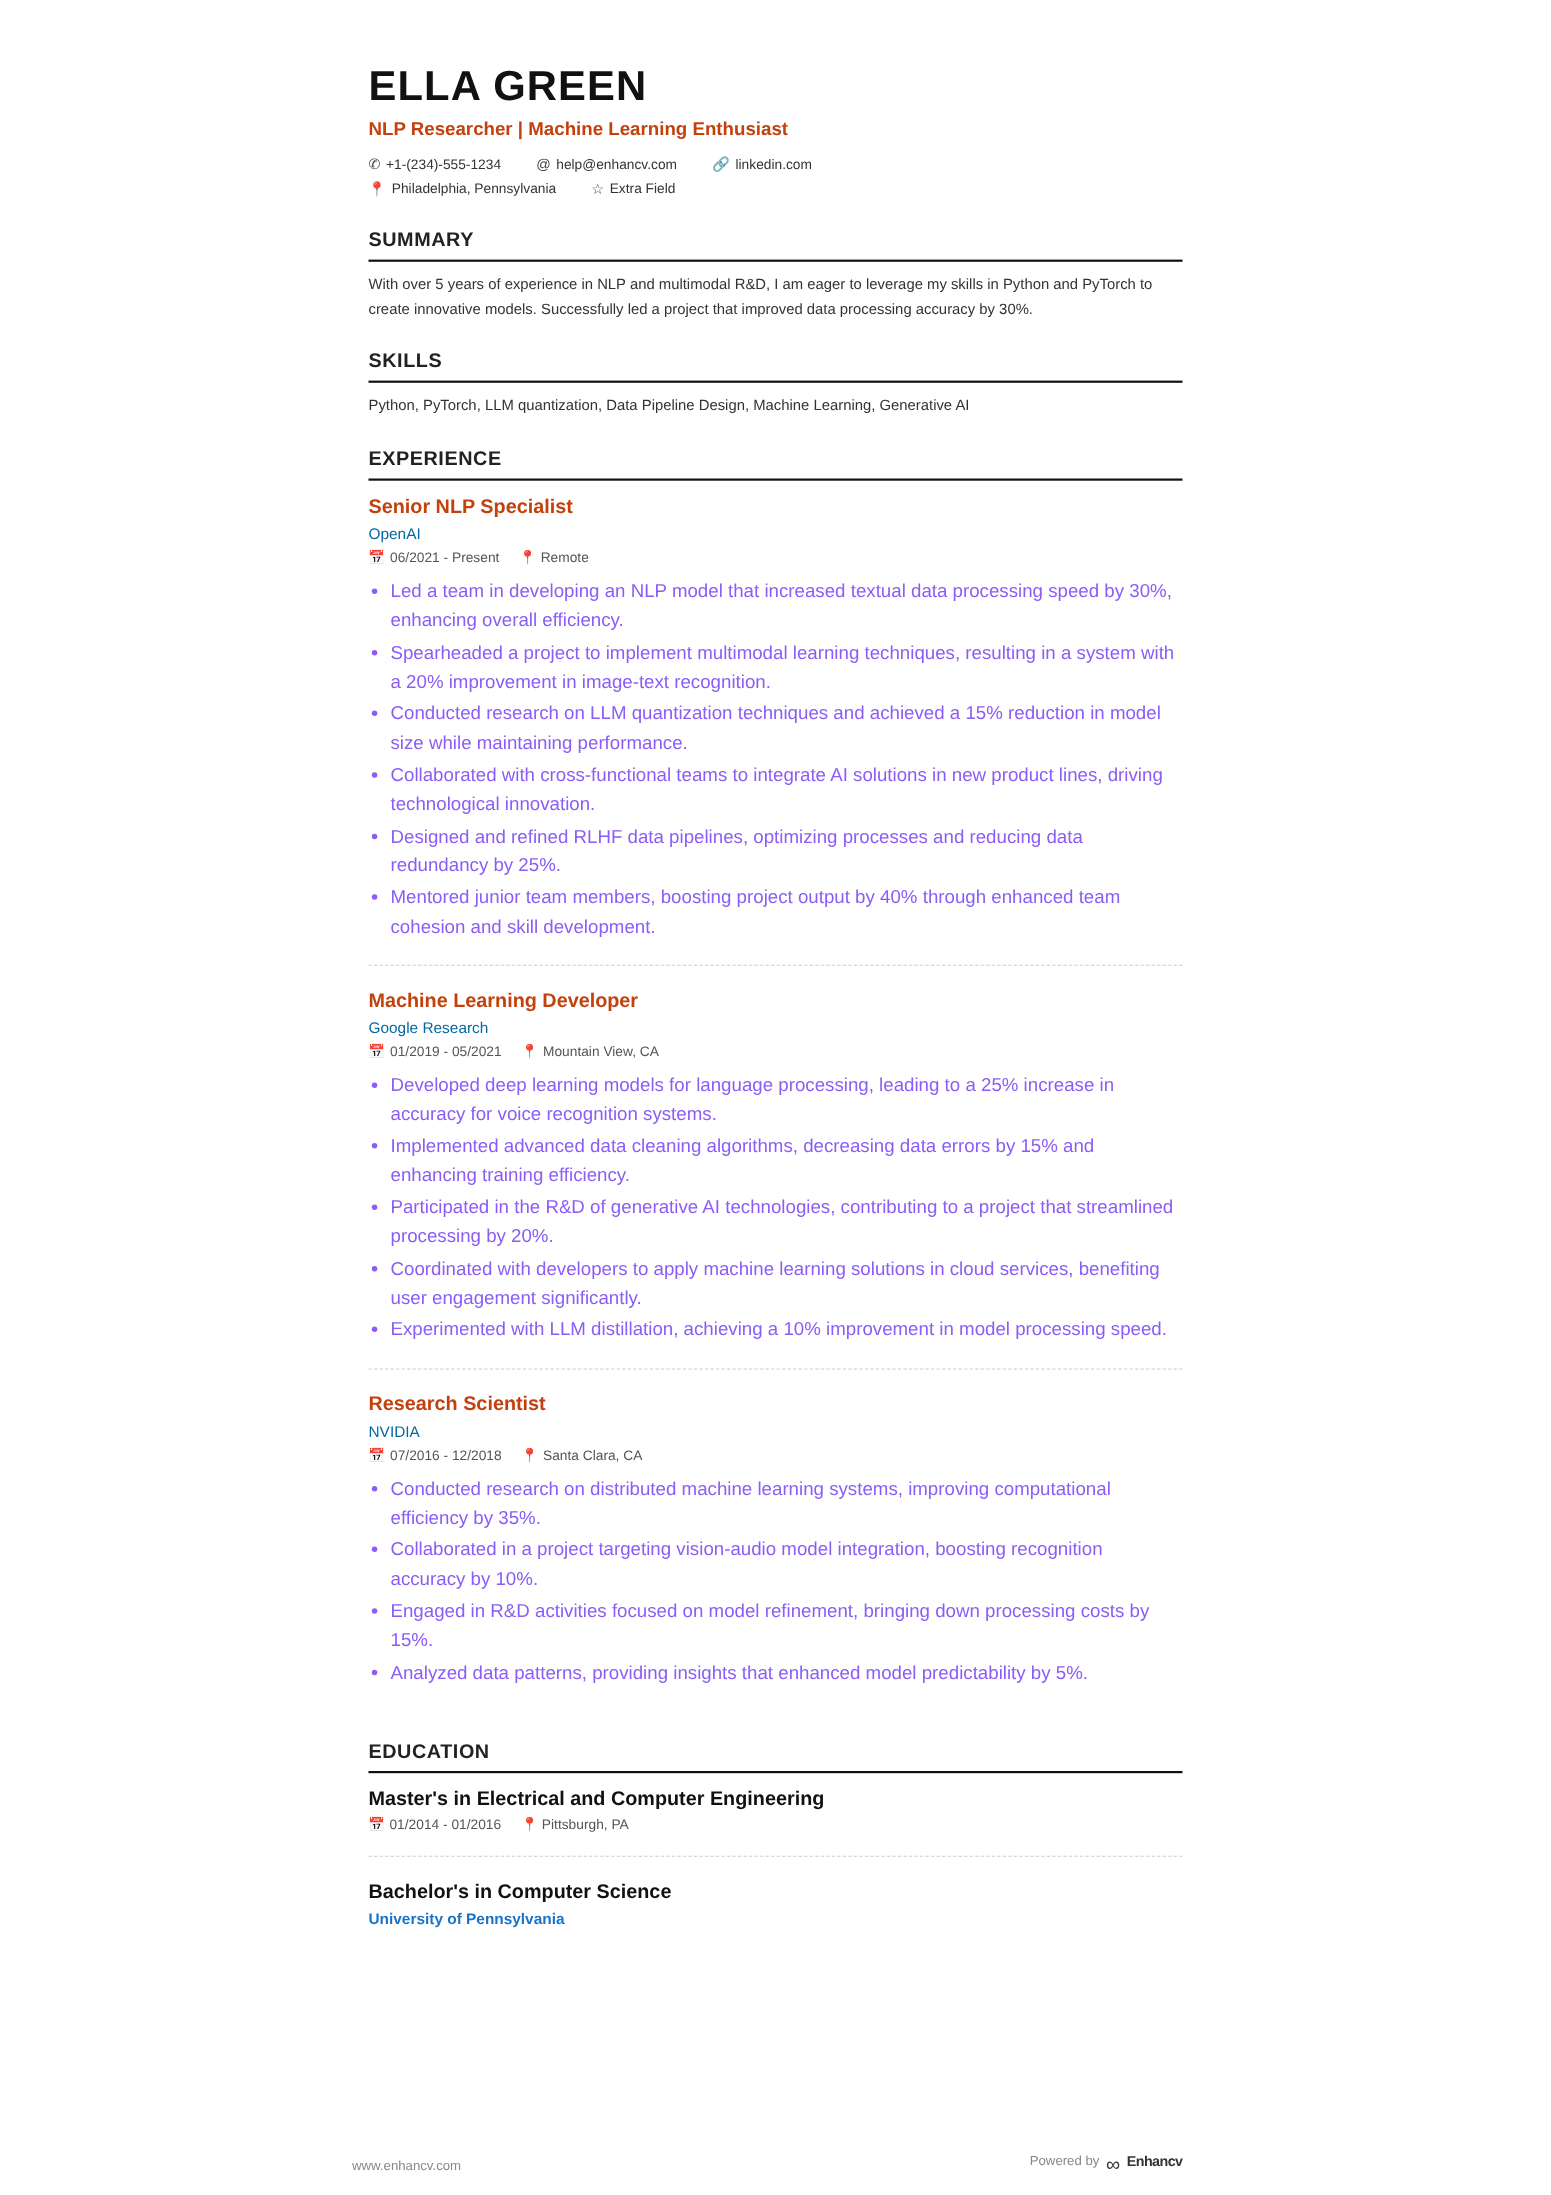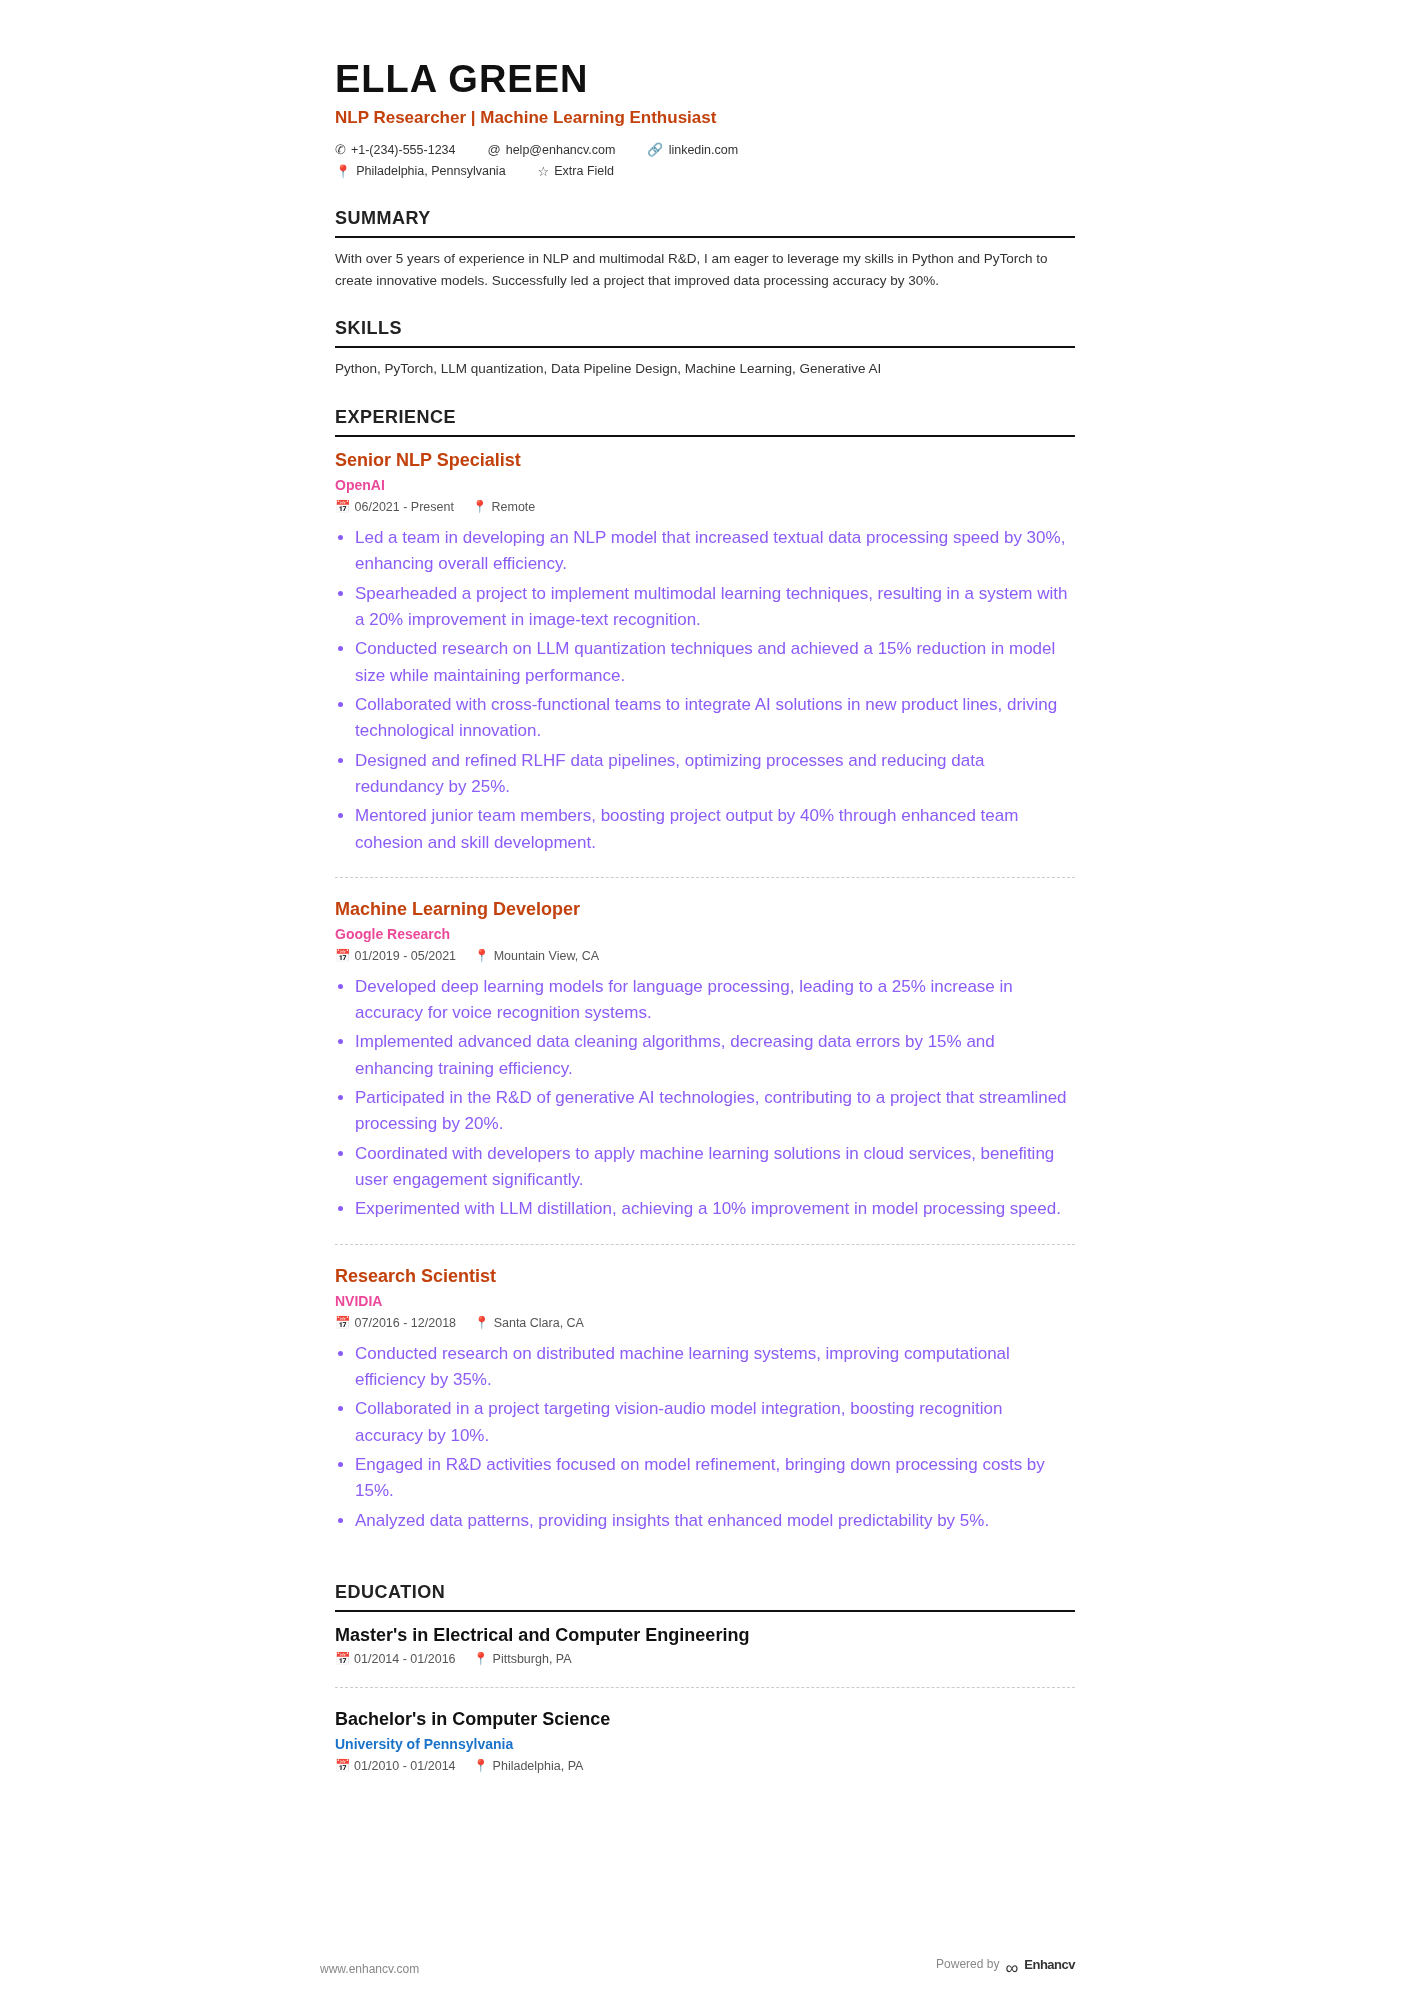--- a/index.html
+++ b/index.html
@@ -76,22 +76,22 @@
       border-bottom: none;
     }
     .exp-job-title {
       font-size: 18px;
       font-weight: 700;
       color: #c2410c;
       margin-bottom: 1px;
     }
     .exp-company {
       font-size: 14px;
-      font-weight: 700;
-      color: #ec4899;
+      font-weight: 400;
+      color: #0369a1;
       margin-bottom: 2px;
     }
     .exp-meta {
       font-size: 12.5px;
       color: #555;
       display: flex;
       align-items: center;
       gap: 18px;
       margin-bottom: 8px;
     }
@@ -291,30 +291,20 @@
         <div class="meta-item">
           <span>📍</span>
           <span>Pittsburgh, PA</span>
         </div>
       </div>
     </div>
 
     <div class="edu-block">
       <div class="edu-degree">Bachelor's in Computer Science</div>
       <div class="edu-school">University of Pennsylvania</div>
-      <div class="edu-meta">
-        <div class="meta-item">
-          <span>📅</span>
-          <span>01/2010 - 01/2014</span>
-        </div>
-        <div class="meta-item">
-          <span>📍</span>
-          <span>Philadelphia, PA</span>
-        </div>
-      </div>
     </div>
   </div>
 
   <div class="footer">
     <span>www.enhancv.com</span>
     <div class="footer-brand">
       <span>Powered by</span>
       <span class="logo-symbol">∞</span>
       <span class="enhancv-logo">Enhancv</span>
     </div>

